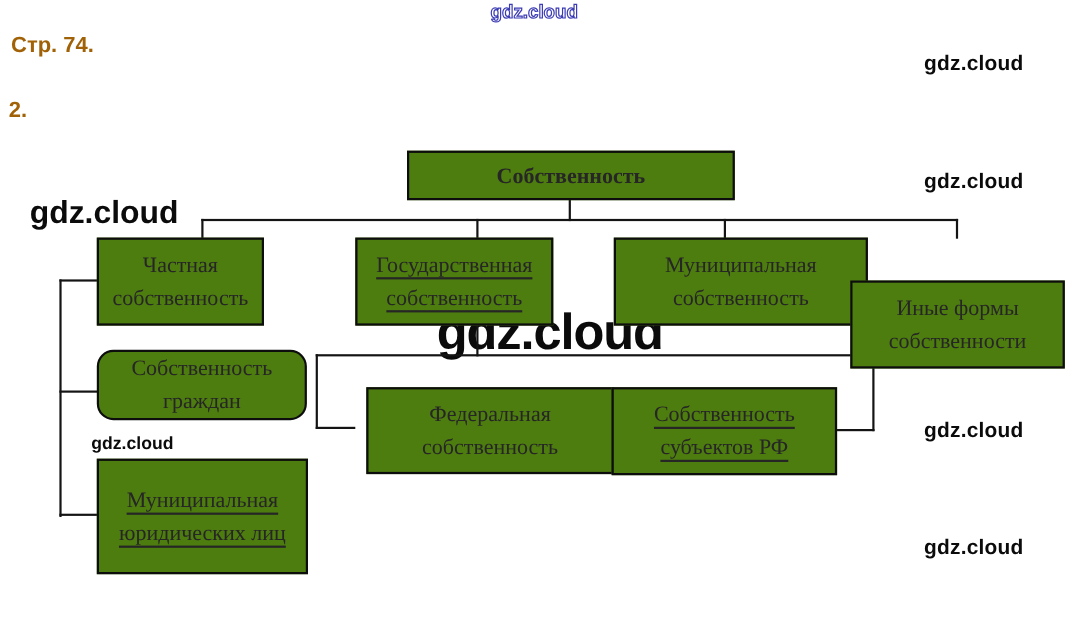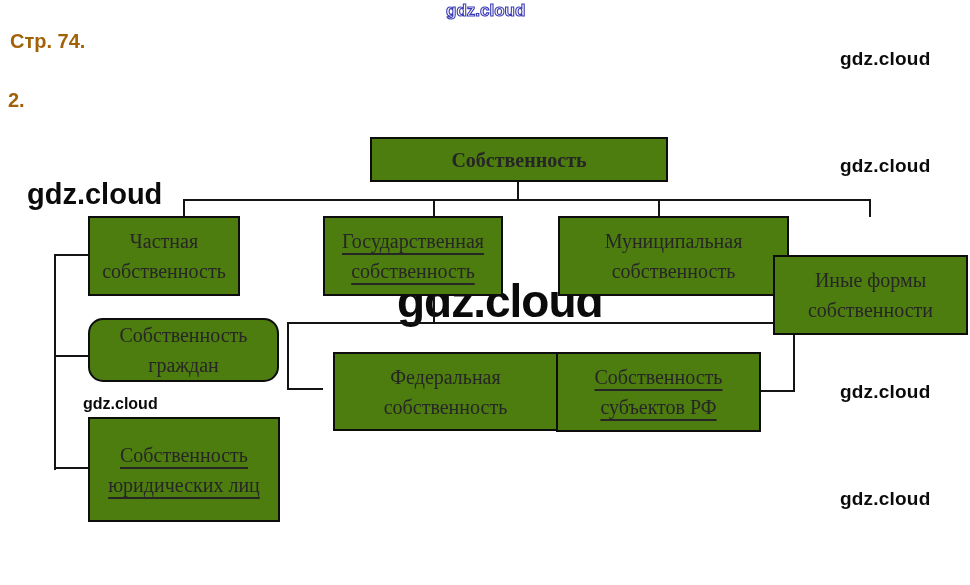--- a/index.html
+++ b/index.html
@@ -78,18 +78,18 @@
   <div class="line" style="left:54px;top:467px;width:35px;height:2px;"></div>
 
   <div class="box bold" style="left:370px;top:137px;width:298px;height:45px;">Собственность</div>
 
   <div class="box" style="left:88px;top:216px;width:152px;height:80px;">Частная собственность</div>
   <div class="box u" style="left:323px;top:216px;width:180px;height:80px;">Государственная собственность</div>
   <div class="box" style="left:558px;top:216px;width:231px;height:80px;">Муниципальная собственность</div>
   <div class="box" style="left:773px;top:216px;width:195px;height:80px;margin-top:39px;">Иные формы собственности</div>
 
   <div class="box" style="left:88px;top:318px;width:191px;height:64px;border-radius:15px;">Собственность граждан</div>
-  <div class="box u" style="left:88px;top:417px;width:192px;height:105px;">Собственность юридических лиц</div>
+  <div class="box u" style="left:88px;top:417px;width:192px;height:105px;">Муниципальная юридических лиц</div>
 
   <div class="box" style="left:322px;top:352px;width:225px;height:79px;margin-left:11px;">Федеральная собственность</div>
   <div class="box u" style="left:556px;top:352px;width:205px;height:80px;">Собственность субъектов РФ</div>
 
 </div>
 
 </body></html>

